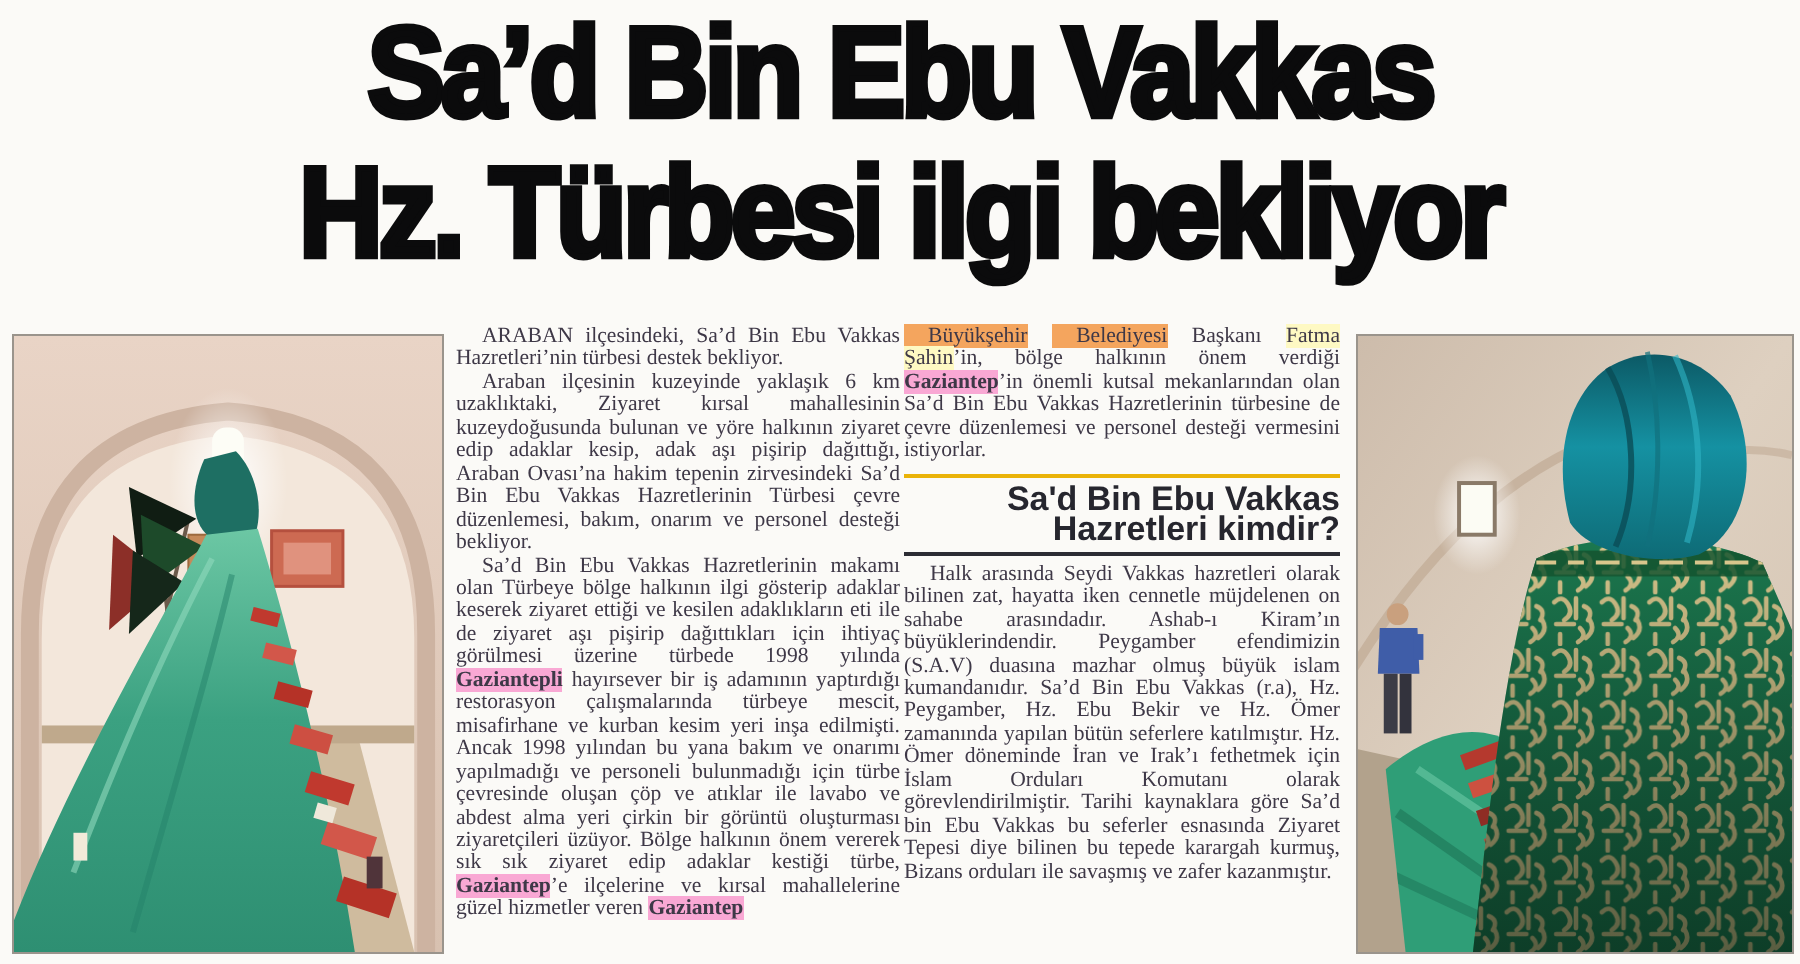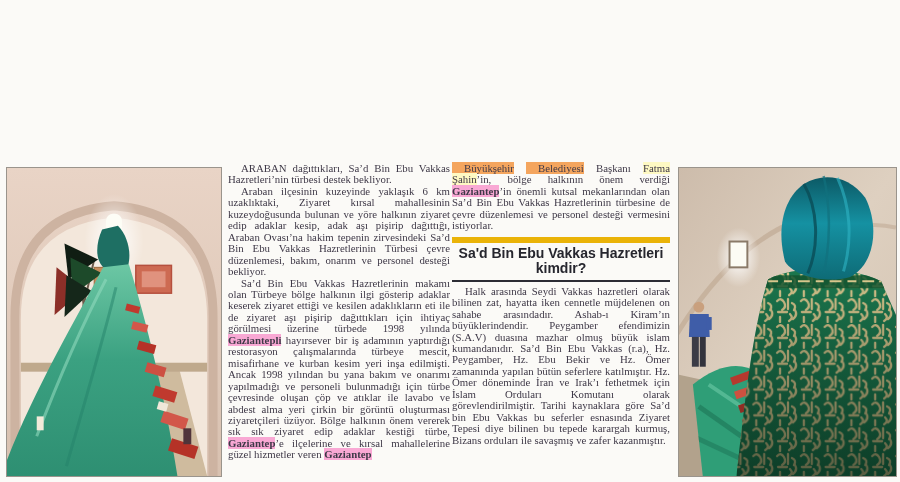--- a/index.html
+++ b/index.html
@@ -42,33 +42,37 @@
   .col2{left:452px;width:218px;}
   .para{margin:0;}
   .para.indent{text-indent:13px;}
   .bold{font-weight:normal;}
   .hl-green{background:#f9a8d4;font-weight:bold;}
   .hl-orange{background:#f4a55e;padding-left:12px;}
   .hl-cyan{background:#fef9c3;}
 
   
   .subhead{
-    border-top:6px solid #eab308;border-bottom:2px solid #2c2c34;
+    border-top:2px solid #eab308;border-bottom:2px solid #2c2c34;
     margin:5px 0 4px 0;padding:3px 0 4px 0;
-    text-align:center;
+    text-align:right;
     font-family:"Liberation Sans", sans-serif;
-    font-weight:bold;font-size:14px;line-height:15px;
+    font-weight:bold;font-size:17px;line-height:15px;
     color:#26262e;letter-spacing:0px;text-indent:0;
   }
 </style>
 </head>
 <body>
 
 <div class="page">
 
+  <h1 class="headline">
+    <span class="hl-line">Sa’d Bin Ebu Vakkas</span>
+    <span class="hl-line">Hz. Türbesi ilgi bekliyor</span>
+  </h1>
 
   <div class="photo photo-left">
     <svg viewBox="0 0 216 310" preserveAspectRatio="none">
       <defs>
         <linearGradient id="lwall" x1="0" y1="0" x2="0" y2="1">
           <stop offset="0" stop-color="#e9d4c6"></stop>
             <stop offset="1" stop-color="#d8c1b0"></stop>
         </linearGradient>
         <linearGradient id="ltomb" x1="0" y1="0" x2="0" y2="1">
           <stop offset="0" stop-color="#6cc7a4"></stop>
@@ -111,21 +115,21 @@
         <rect x="156" y="248" width="26" height="12" fill="#d2574a" transform="rotate(18 169 254)"></rect>
         <rect x="164" y="276" width="28" height="13" fill="#b53227" transform="rotate(18 178 282)"></rect>
       </g>
       <rect x="152" y="236" width="10" height="8" fill="#efe8da" transform="rotate(16 157 240)"></rect>
       <rect x="30" y="250" width="7" height="14" fill="#f2ead9"></rect>
       <rect x="178" y="262" width="8" height="16" fill="#50343a"></rect>
     </svg>
   </div>
 
   <div class="col col1">
-    <p class="para indent"><span class="bold">ARABAN</span><span> dağıttıkları, Sa’d Bin Ebu Vakkas Hazretleri’nin türbesi destek bekliyor.</span></p>
+    <p class="para indent"><span class="bold">ARABAN</span><span> ilçesindeki, Sa’d Bin Ebu Vakkas Hazretleri’nin türbesi destek bekliyor.</span></p>
     <p class="para indent"><span>Araban ilçesinin kuzeyinde yaklaşık 6 km uzaklıktaki, Ziyaret kırsal mahallesinin kuzeydoğusunda bulunan ve yöre halkının ziyaret edip adaklar kesip, adak aşı pişirip dağıttığı, Araban Ovası’na hakim tepenin zirvesindeki Sa’d Bin Ebu Vakkas Hazretlerinin Türbesi çevre düzenlemesi, bakım, onarım ve personel desteği bekliyor.</span></p>
     <p class="para indent"><span>Sa’d Bin Ebu Vakkas Hazretlerinin makamı olan Türbeye bölge halkının ilgi gösterip adaklar keserek ziyaret ettiği ve kesilen adaklıkların eti ile de ziyaret aşı pişirip dağıttıkları için ihtiyaç görülmesi üzerine türbede 1998 yılında </span><span class="hl-green">Gaziantepli</span><span> hayırsever bir iş adamının yaptırdığı restorasyon çalışmalarında türbeye mescit, misafirhane ve kurban kesim yeri inşa edilmişti. Ancak 1998 yılından bu yana bakım ve onarımı yapılmadığı ve personeli bulunmadığı için türbe çevresinde oluşan çöp ve atıklar ile lavabo ve abdest alma yeri çirkin bir görüntü oluşturması ziyaretçileri üzüyor. Bölge halkının önem vererek sık sık ziyaret edip adaklar kestiği türbe, </span><span class="hl-green">Gaziantep</span><span>’e ilçelerine ve kırsal mahallelerine güzel hizmetler veren </span><span class="hl-green">Gaziantep</span></p>
   </div>
 
   <div class="col col2">
     <p class="para"><span class="hl-orange">Büyükşehir</span><span> </span><span class="hl-orange">Belediyesi</span><span> Başkanı </span><span class="hl-cyan">Fatma</span><span> </span><span class="hl-cyan">Şahin</span><span>’in, bölge halkının önem verdiği </span><span class="hl-green">Gaziantep</span><span>’in önemli kutsal mekanlarından olan Sa’d Bin Ebu Vakkas Hazretlerinin türbesine de çevre düzenlemesi ve personel desteği vermesini istiyorlar.</span></p>
     <div class="subhead">
       <span>Sa'd Bin Ebu Vakkas Hazretleri kimdir?</span>
     </div>
     <p class="para indent"><span>Halk arasında Seydi Vakkas hazretleri olarak bilinen zat, hayatta iken cennetle müjdelenen on sahabe arasındadır. Ashab-ı Kiram’ın büyüklerindendir. Peygamber efendimizin (S.A.V) duasına mazhar olmuş büyük islam kumandanıdır. Sa’d Bin Ebu Vakkas (r.a), Hz. Peygamber, Hz. Ebu Bekir ve Hz. Ömer zamanında yapılan bütün seferlere katılmıştır. Hz. Ömer döneminde İran ve Irak’ı fethetmek için İslam Orduları Komutanı olarak görevlendirilmiştir. Tarihi kaynaklara göre Sa’d bin Ebu Vakkas bu seferler esnasında Ziyaret Tepesi diye bilinen bu tepede karargah kurmuş, Bizans orduları ile savaşmış ve zafer kazanmıştır.</span></p>

